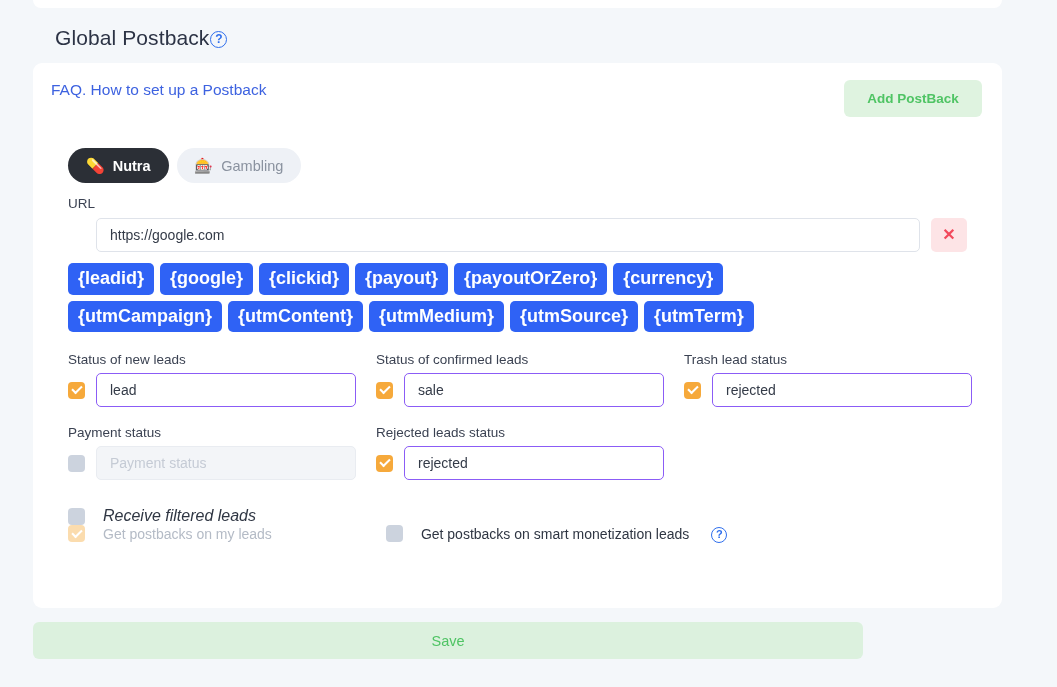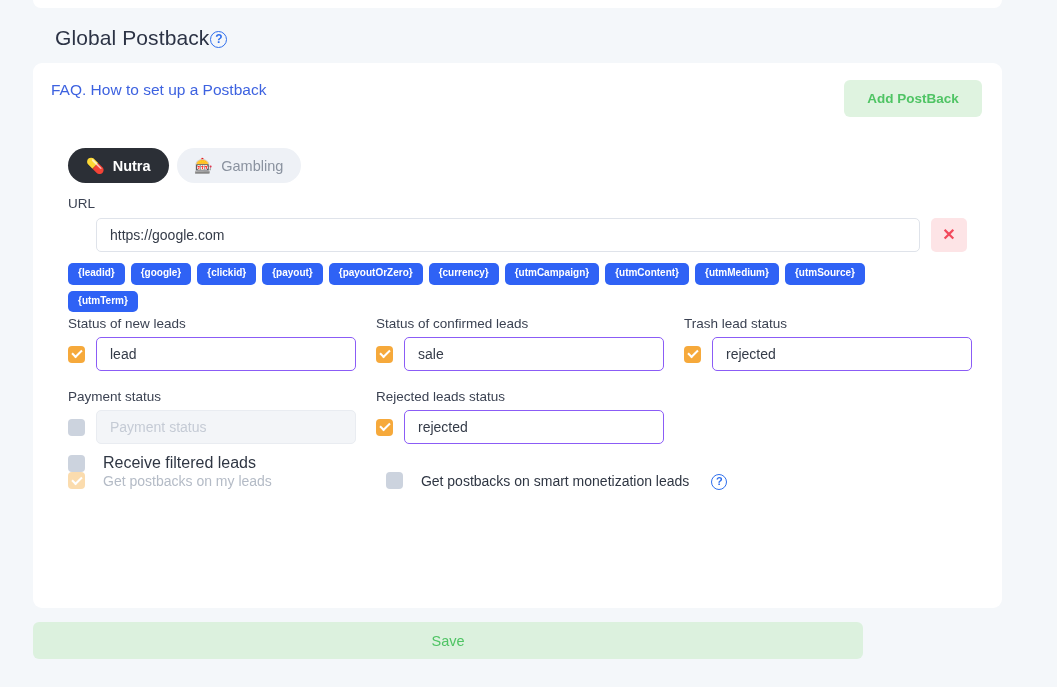--- a/index.html
+++ b/index.html
@@ -85,29 +85,29 @@
     width: 36px; height: 34px; border: none; border-radius: 5px;
     background: #fde4e6; color: #f2495c; cursor: pointer;
     font-size: 16px; font-weight: 700; line-height: 1;
     display: flex; align-items: center; justify-content: center;
     font-family: "Liberation Sans", sans-serif;
   }
 
   .macros { display: flex; flex-wrap: wrap; gap: 6px; margin-top: 11px; max-width: 810px; }
   .macro {
     background: #2f62f5; color: #ffffff;
-    font-size: 10px; font-weight: 700;
+    font-size: 18px; font-weight: 700;
     border-radius: 5px; padding: 4px 10px 5px;
     border: none; cursor: pointer; line-height: 1.25;
     font-family: "Liberation Sans", sans-serif;
   }
 
   .status-grid {
     display: grid; grid-template-columns: 308px 308px 308px;
-    column-gap: 0px; row-gap: 0px; margin-top: 4px;
+    column-gap: 0px; row-gap: 0px; margin-top: 20px;
   }
   .status-cell { width: 308px; }
   .status-cell .field-label { margin-bottom: 6px; }
   .cb-row { display: flex; align-items: center; gap: 11px; }
 
   .cb {
     width: 17px; height: 17px; border-radius: 4px; flex: none;
     display: flex; align-items: center; justify-content: center;
     cursor: pointer; position: relative;
   }
@@ -133,21 +133,21 @@
     font-family: "Liberation Sans", sans-serif; outline: none;
   }
   .status-input.disabled {
     background: #f3f5f8; border-color: #e9ecf1; color: #b9c0cb;
   }
   .status-input.disabled::placeholder { color: #c5cbd5; }
 
   .second-row { margin-top: 18px; }
 
   .single-check {
-    display: flex; align-items: center; gap: 18px; margin-top: 10px;
+    display: flex; align-items: center; gap: 18px; margin-top: 27px; font-style: italic;
   }
   .single-check .lbl { font-size: 16px; color: #2f3643; }
 
   .bottom-checks { display: flex; align-items: center; }
   .bc-item { display: flex; align-items: center; gap: 18px; }
   .bc-item .lbl { font-size: 14px; color: #2f3643; }
   .bc-item.is-disabled .lbl { color: #b4bbc6; }
   .bc-spacer { width: 114px; }
   .bc-help { margin-left: 22px; }
 

